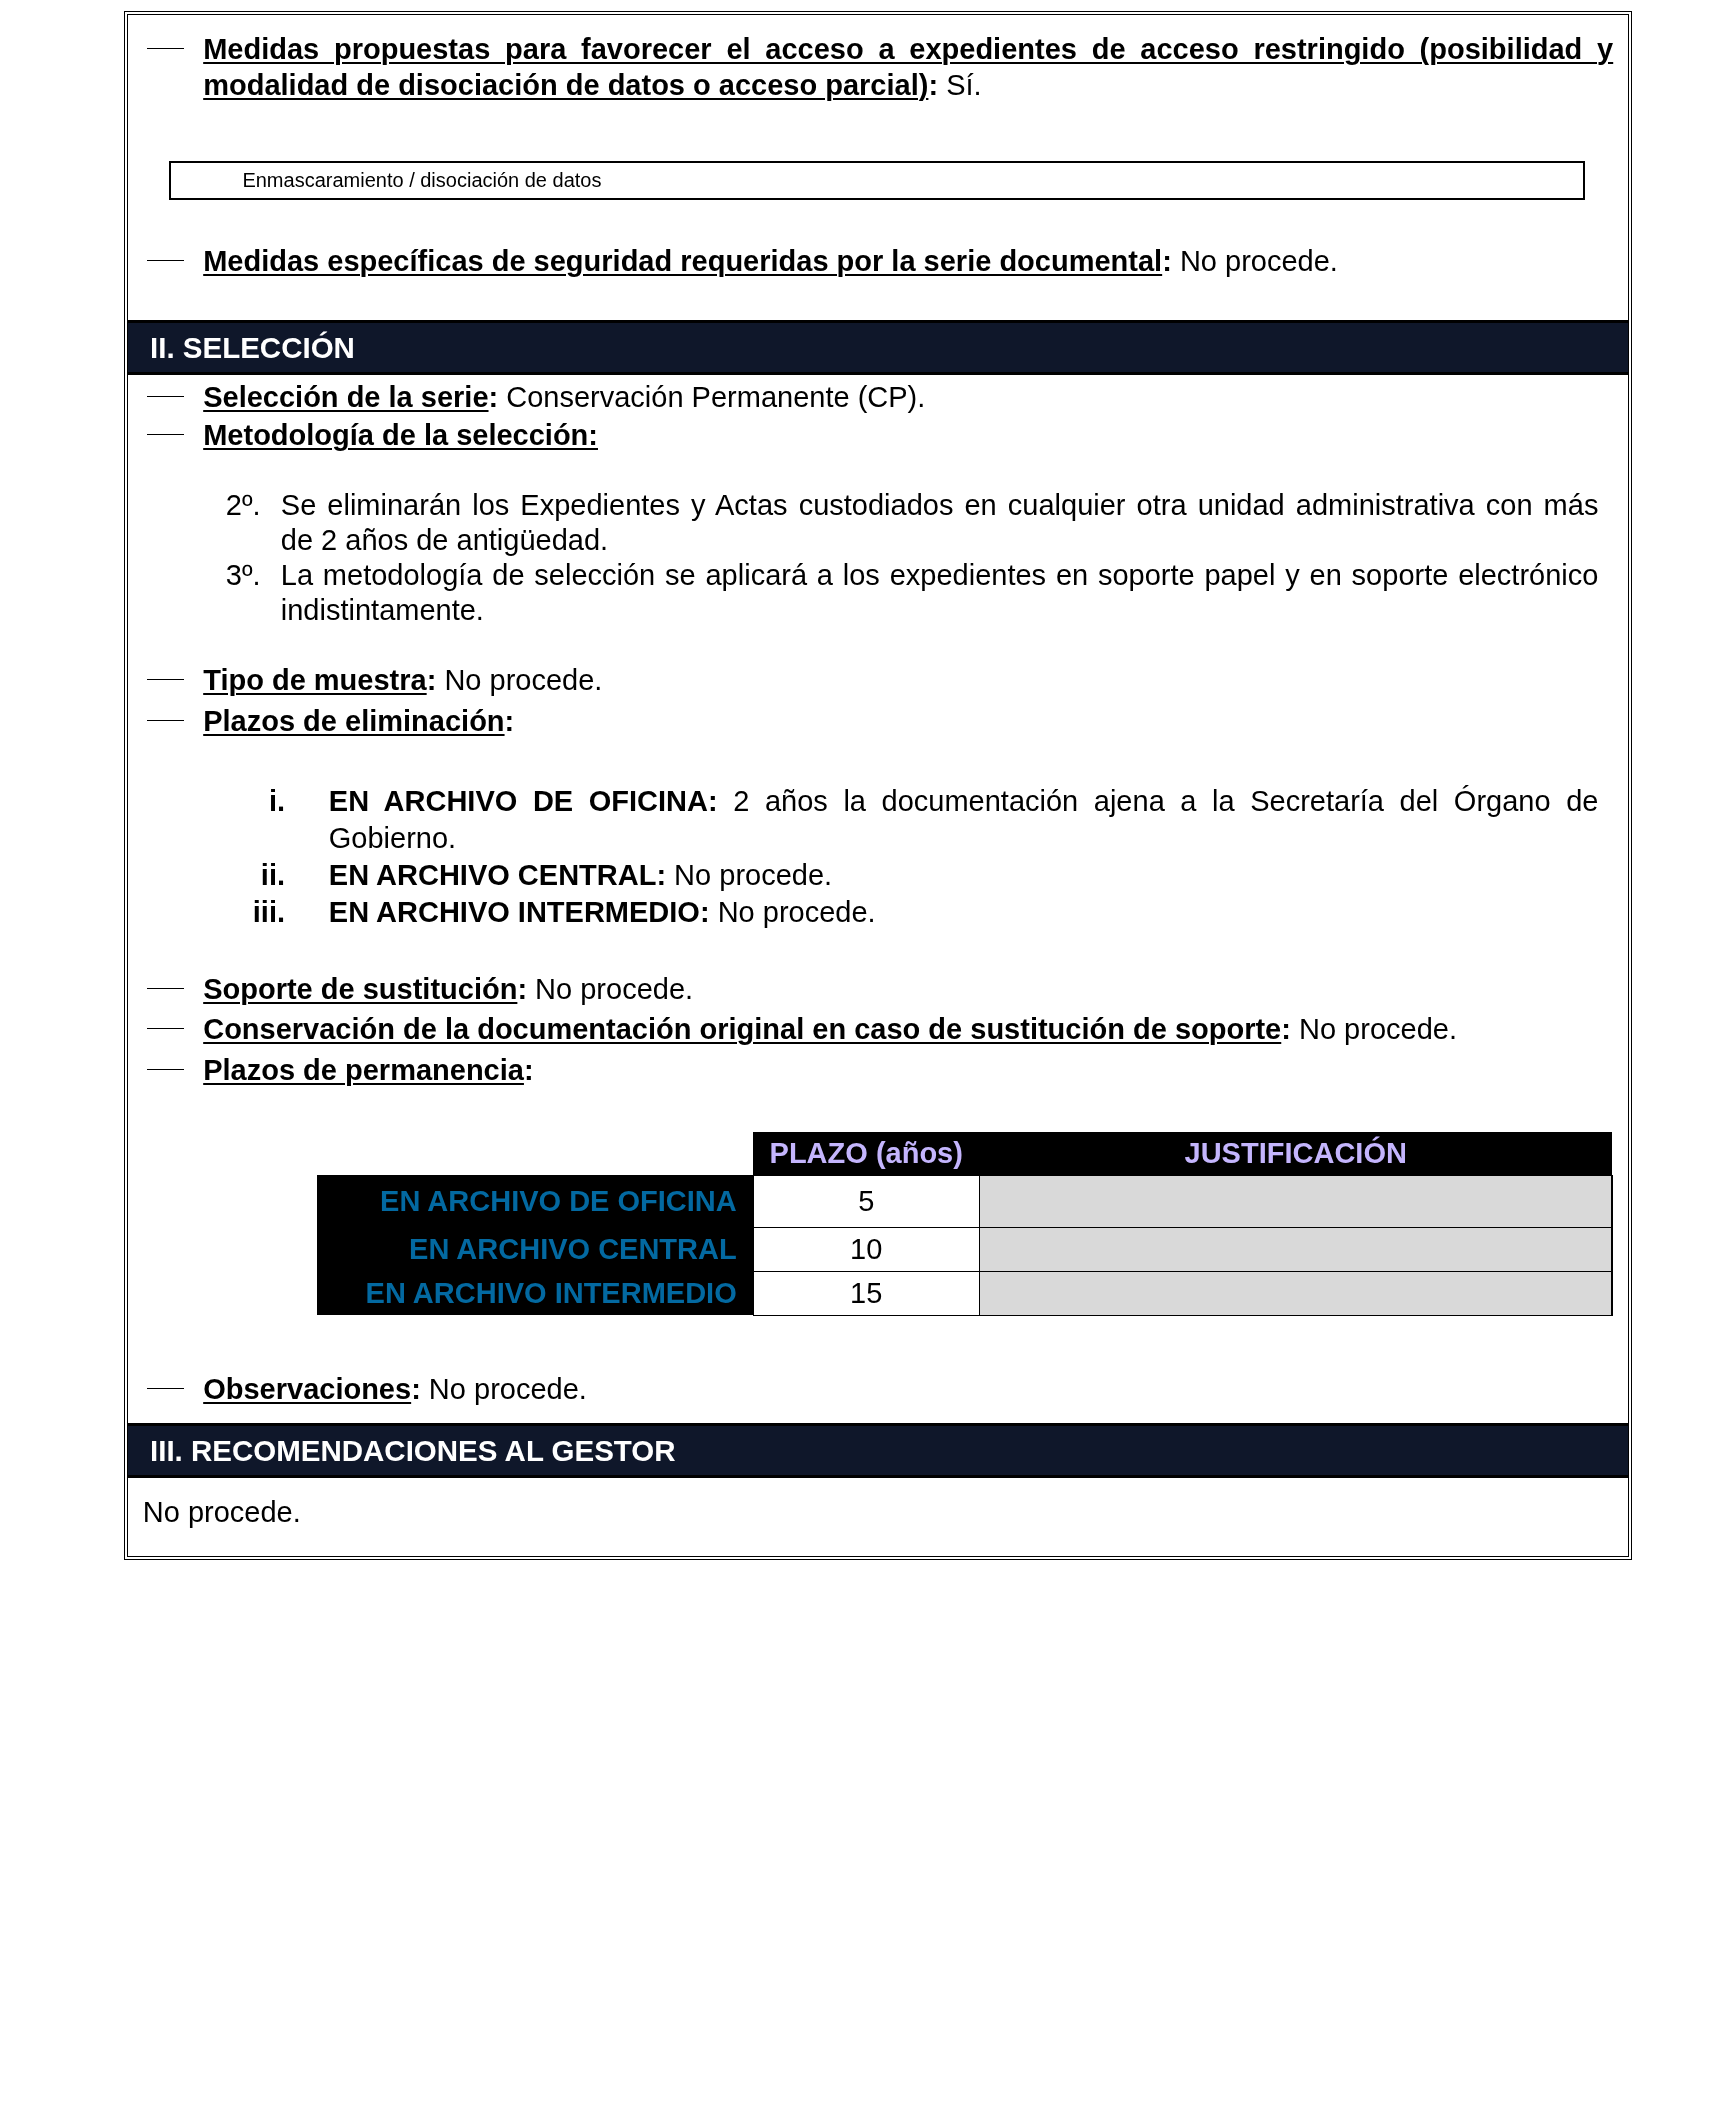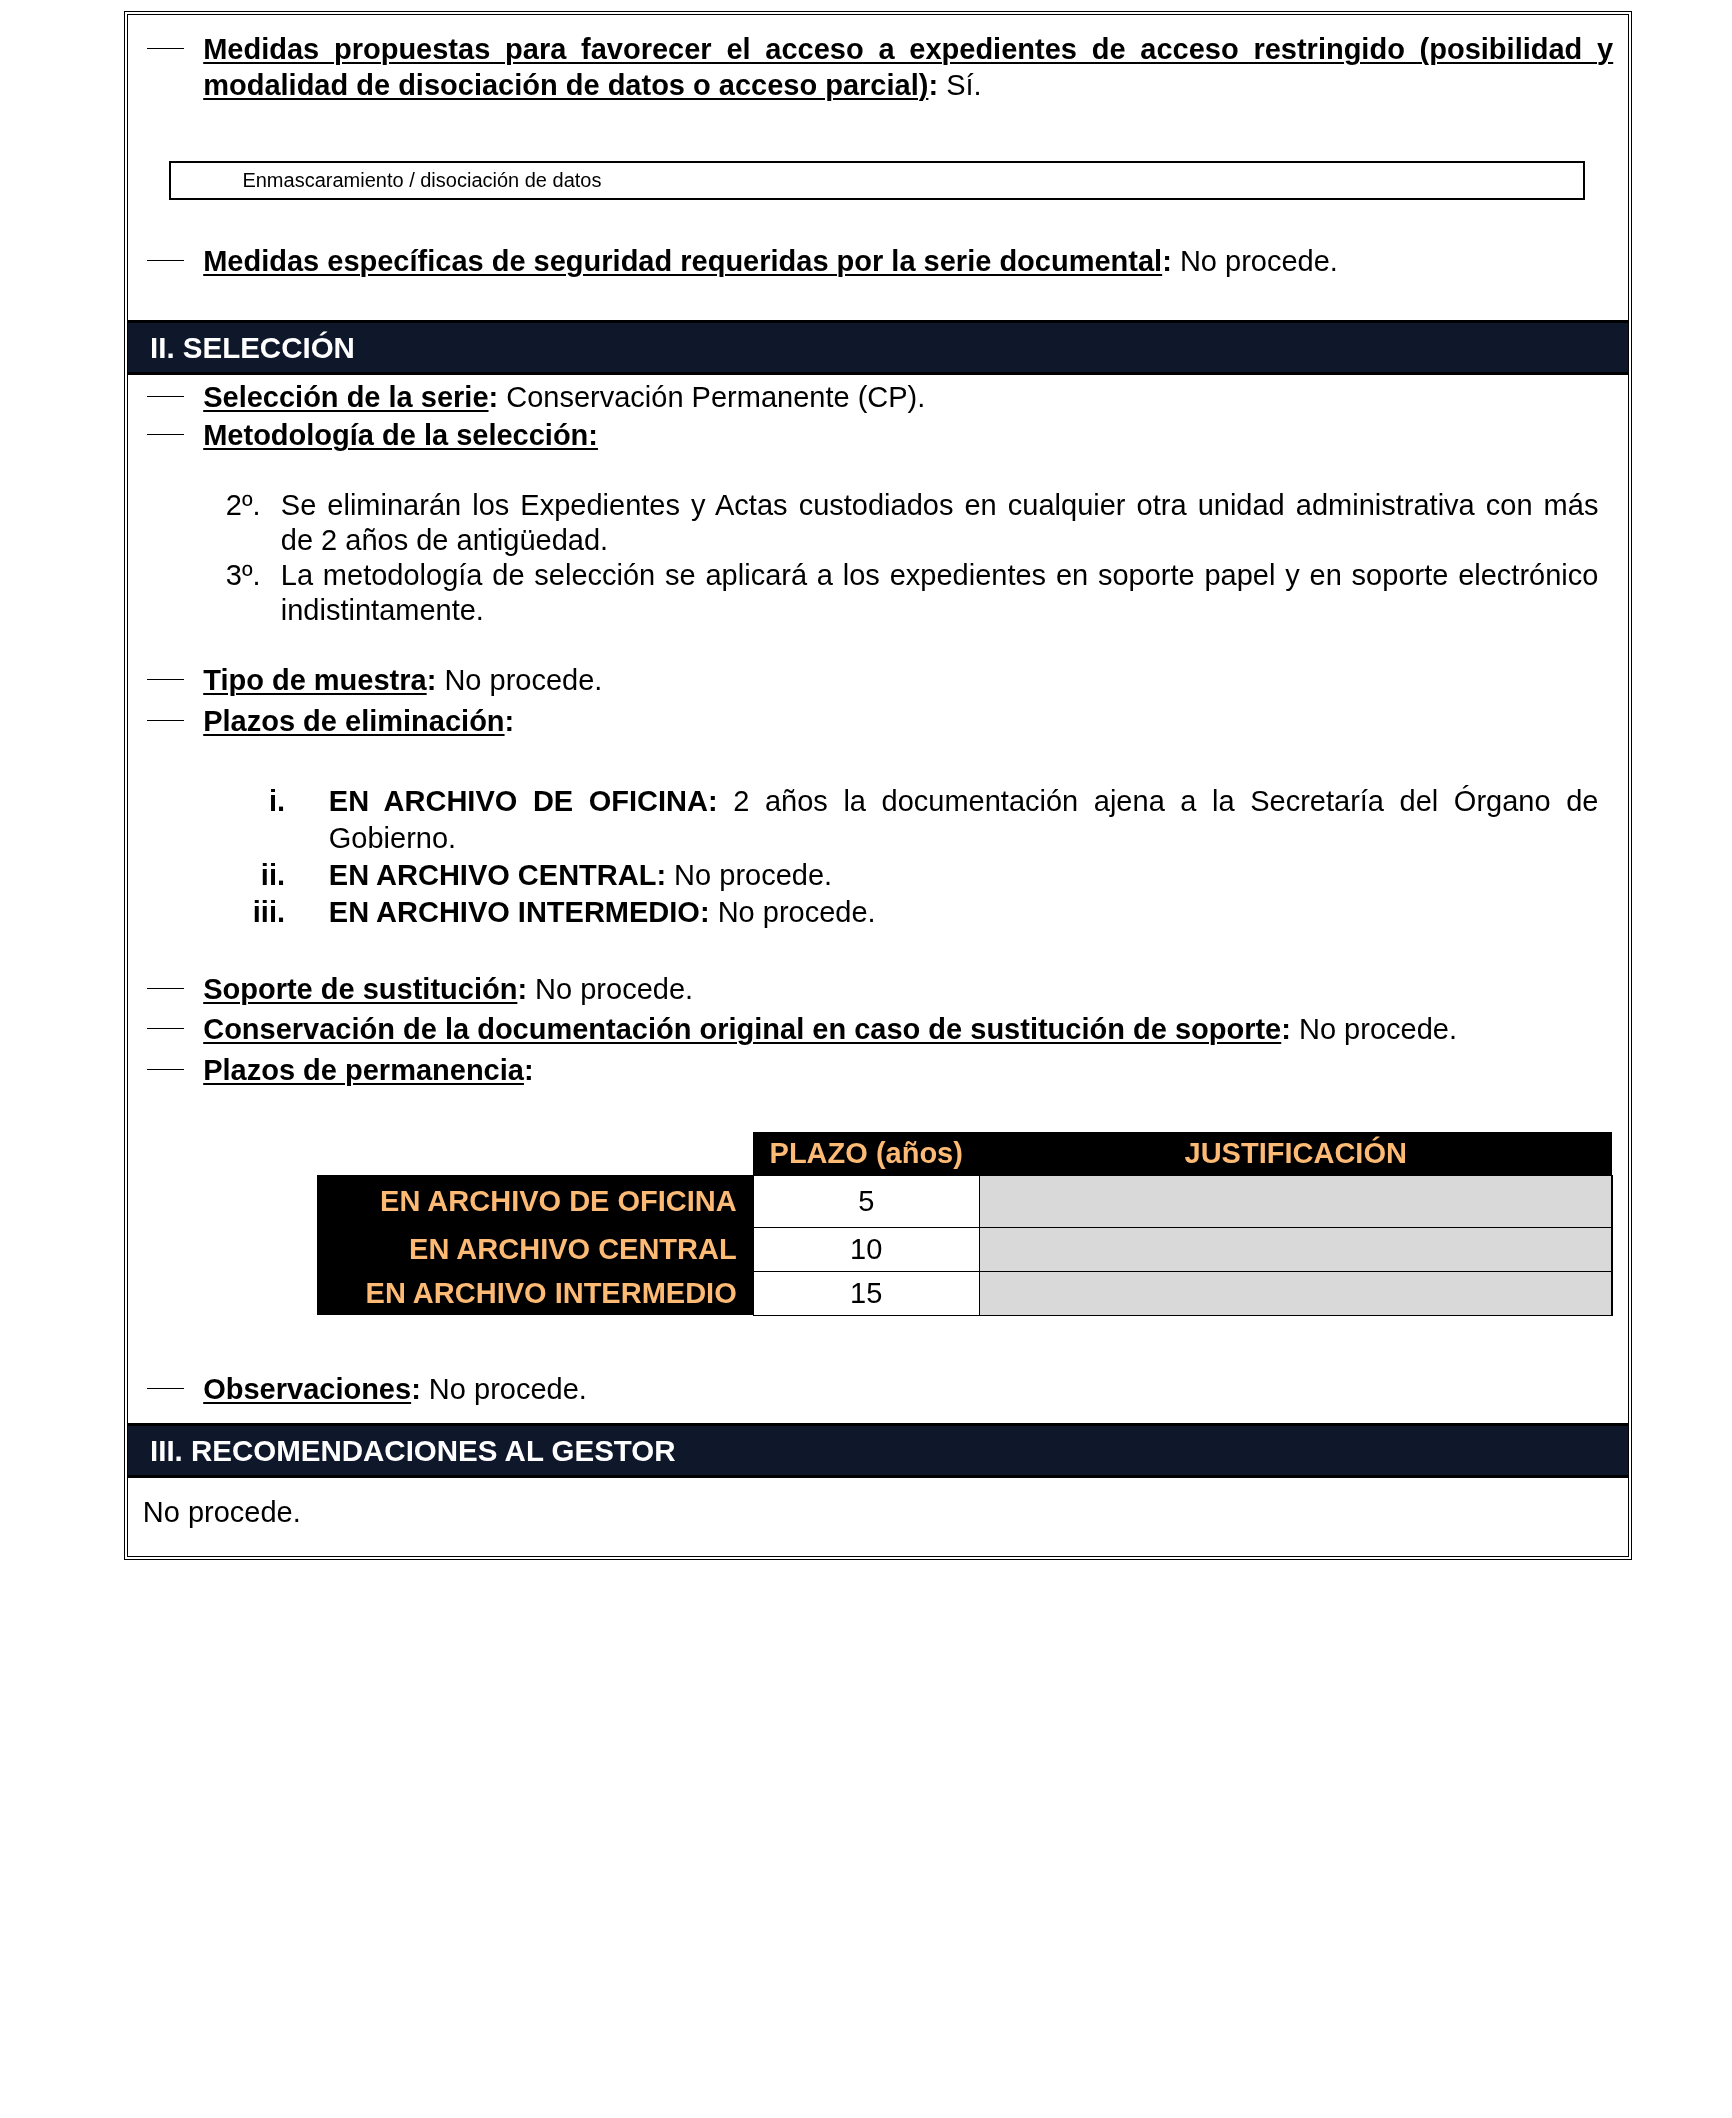--- a/index.html
+++ b/index.html
@@ -28,22 +28,22 @@
   .numlist .row { display: flex; text-align: justify; }
   .numlist .num { width: 55px; flex: 0 0 55px; }
   .numlist .txt { flex: 1; text-align: justify; text-align-last: left; }
   .romlist { margin-left: 89px; margin-right: 14.8px; font-size: 29px; line-height: 37px; }
   .romlist .row { display: flex; }
   .romlist .num { width: 65px; flex: 0 0 65px; text-align: right; padding-right: 11.8px; box-sizing: border-box; font-weight: bold; }
   .romlist .txt { flex: 1; text-align: justify; text-align-last: left; margin-left: 32px; }
   .b { font-weight: bold; }
   table.perm { border-collapse: collapse; margin-left: 174px; font-size: 29px; }
   table.perm td { height: 43px; padding: 0; }
-  .th { background: #000; color: #fdba74; font-weight: bold; text-align: center; }
-  .rh { background: #000; color: #fdba74; font-weight: bold; text-align: right; padding-right: 16px !important; width: 444px; }
+  .th { background: #000; color: #c4b5fd; font-weight: bold; text-align: center; }
+  .rh { background: #000; color: #0369a1; font-weight: bold; text-align: right; padding-right: 16px !important; width: 444px; }
   .val { background: #fff; text-align: center; width: 238px; border: 1.5px solid #000; }
   .just { background: #d9d9d9; width: 673px; border: 1.5px solid #000; border-right: 2.2px solid #000; }
   .plain { font-size: 29px; line-height: 36px; padding-left: 14.8px; }
 </style>
 </head>
 <body>
 
 <div class="frame">
 
   <div class="section" style="padding-top:16px;">

